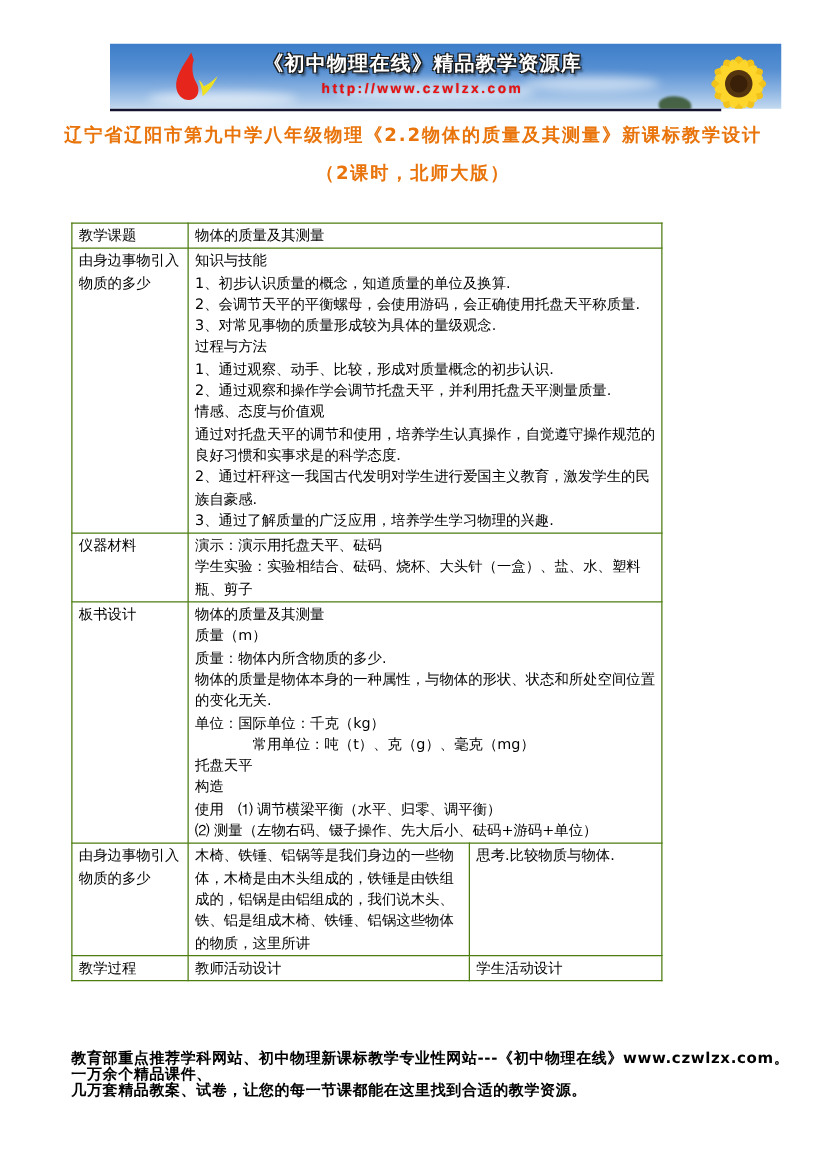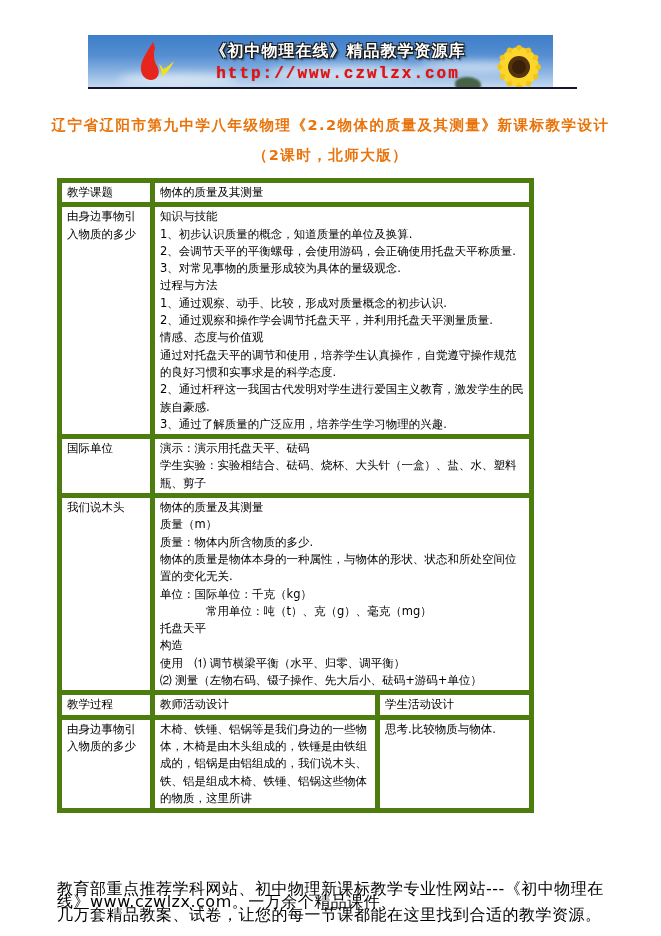--- a/index.html
+++ b/index.html
@@ -4,66 +4,66 @@
 <style>
   * { margin:0; padding:0; box-sizing:border-box; }
   html,body { background:#ffffff; }
   .page {
     position:relative; width:661px; height:936px; background:#ffffff;
     font-family:"DejaVu Sans", sans-serif; color:#000; overflow:hidden;
   }
 
   
   .banner {
-    position:absolute; left:88px; top:35px; width:465px; height:52px;
+    position:absolute; left:88px; top:35px; width:537px; height:52px;
     background:linear-gradient(180deg,#3d7ec9 0%,#568fd2 40%,#8cb4e2 72%,#c3d9ef 100%);
     overflow:hidden;
   }
   .cloud { position:absolute; background:rgba(255,255,255,0.55); border-radius:50%; filter:blur(4px); }
   .cloud.c1 { left:180px; top:30px; width:160px; height:16px; }
   .cloud.c2 { left:30px; top:38px; width:120px; height:12px; }
   .cloud.c3 { left:330px; top:26px; width:110px; height:12px; }
   .banner-underline { position:absolute; left:88px; top:87px; width:489px; height:2px; background:#14142e; }
   .banner-logo { position:absolute; left:40px; top:6px; }
   .banner-text { position:absolute; left:100px; top:6px; width:300px; text-align:center; }
   .banner-title {
     font-size:16px; font-weight:bold; color:#ffffff; letter-spacing:1px; white-space:nowrap;
     text-shadow:1px 1px 0 #1a1a1a,-1px 1px 0 #1a1a1a,1px -1px 0 #1a1a1a,-1px -1px 0 #1a1a1a,2px 2px 2px rgba(0,0,0,.6);
   }
   .banner-url {
-    margin-top:3px; font-family:Liberation Mono, monospace; font-size:16px; font-weight:bold;
+    margin-top:3px; font-family:Liberation Sans, sans-serif; font-size:11px; font-weight:bold;
     color:#e81010; letter-spacing:2px; white-space:nowrap;
     text-shadow:0 0 1px rgba(120,0,0,.6);
   }
   .banner-flower { position:absolute; right:-4px; bottom:-8px; }
   .banner-leaf { position:absolute; right:72px; bottom:-4px; width:26px; height:14px;
     background:#34502a; border-radius:50% 60% 40% 50%; filter:blur(1px); opacity:.85; }
 
   
   .doc-title {
-    position:absolute; left:40px; width:581px; top:110px; text-align:center;
+    position:absolute; left:40px; width:581px; top:94px; text-align:center;
     color:#e8740b; font-weight:bold; font-size:14.5px; line-height:30px; letter-spacing:1.5px;
   }
 
   
   table.plan {
     position:absolute; left:57px; top:178px; width:472px;
     border-collapse:collapse; table-layout:fixed;
     font-size:11.5px; line-height:17.3px;
   }
   table.plan td {
-    border:5px solid #4d7c0f; vertical-align:top; padding:1px 3px 1px 5px;
+    border:1px solid #4d7c0f; vertical-align:top; padding:1px 3px 1px 5px;
     word-break:break-all;
   }
   .pre { white-space:pre-wrap; }
 
   
   .footer {
-    position:absolute; left:57px; top:882px; width:575px;
-    font-size:16px; font-weight:normal; line-height:13px; letter-spacing:0.5px;
+    position:absolute; left:57px; top:840px; width:575px;
+    font-size:12px; font-weight:bold; line-height:13px; letter-spacing:0.5px;
     white-space:pre-wrap;
   }
 </style>
 </head>
 <body>
 
 <div class="page">
 
   <div class="banner">
     <div class="cloud c1"></div>
@@ -133,46 +133,46 @@
 3、对常见事物的质量形成较为具体的量级观念.
 过程与方法
 1、通过观察、动手、比较，形成对质量概念的初步认识.
 2、通过观察和操作学会调节托盘天平，并利用托盘天平测量质量.
 情感、态度与价值观
 通过对托盘天平的调节和使用，培养学生认真操作，自觉遵守操作规范的良好习惯和实事求是的科学态度.
 2、通过杆秤这一我国古代发明对学生进行爱国主义教育，激发学生的民族自豪感.
 3、通过了解质量的广泛应用，培养学生学习物理的兴趣.</td>
       </tr>
       <tr>
-        <td>国际单位</td>
+        <td>仪器材料</td>
         <td colspan="4" class="pre">演示：演示用托盘天平、砝码
 学生实验：实验相结合、砝码、烧杯、大头针（一盒）、盐、水、塑料瓶、剪子</td>
       </tr>
       <tr>
-        <td>我们说木头</td>
+        <td>板书设计</td>
         <td colspan="4" class="pre">物体的质量及其测量
 质量（m）
 质量：物体内所含物质的多少.
 物体的质量是物体本身的一种属性，与物体的形状、状态和所处空间位置的变化无关.
 单位：国际单位：千克（kg）
 　　　　常用单位：吨（t）、克（g）、毫克（mg）
 托盘天平
 构造
 使用　⑴ 调节横梁平衡（水平、归零、调平衡）
 ⑵ 测量（左物右码、镊子操作、先大后小、砝码+游码+单位）</td>
       </tr>
       <tr>
+        <td>由身边事物引入物质的多少</td>
+        <td>木椅、铁锤、铝锅等是我们身边的一些物体，木椅是由木头组成的，铁锤是由铁组成的，铝锅是由铝组成的，我们说木头、铁、铝是组成木椅、铁锤、铝锅这些物体的物质，这里所讲</td>
+        <td colspan="3">思考.比较物质与物体.</td>
+      </tr>
+      <tr>
         <td>教学过程</td>
         <td>教师活动设计</td>
         <td colspan="3">学生活动设计</td>
-      </tr>
-      <tr>
-        <td>由身边事物引入物质的多少</td>
-        <td>木椅、铁锤、铝锅等是我们身边的一些物体，木椅是由木头组成的，铁锤是由铁组成的，铝锅是由铝组成的，我们说木头、铁、铝是组成木椅、铁锤、铝锅这些物体的物质，这里所讲</td>
-        <td colspan="3">思考.比较物质与物体.</td>
       </tr>
     </tbody>
   </table>
 
   <div class="footer">教育部重点推荐学科网站、初中物理新课标教学专业性网站---《初中物理在线》www.czwlzx.com。一万余个精品课件、
 几万套精品教案、试卷，让您的每一节课都能在这里找到合适的教学资源。</div>
 
 </div>
 
 </body></html>

